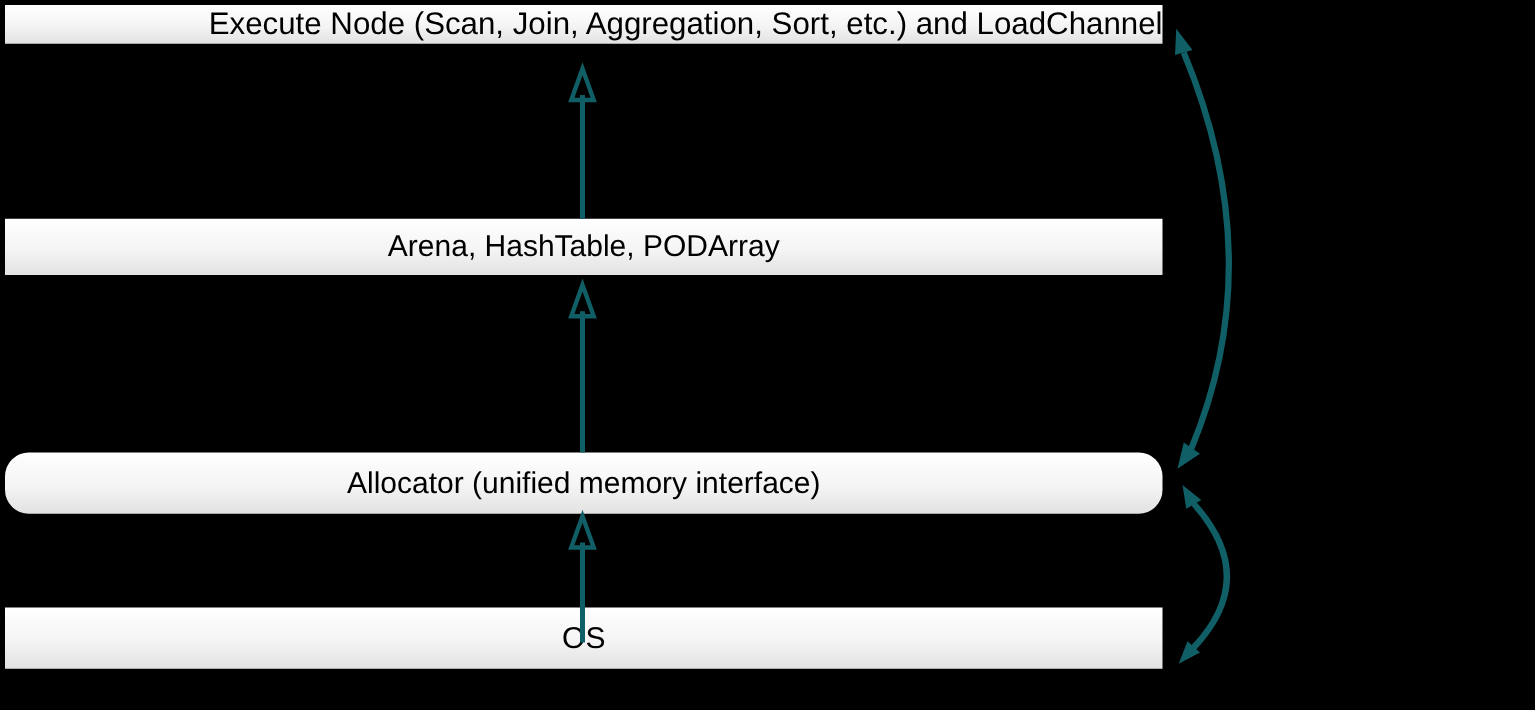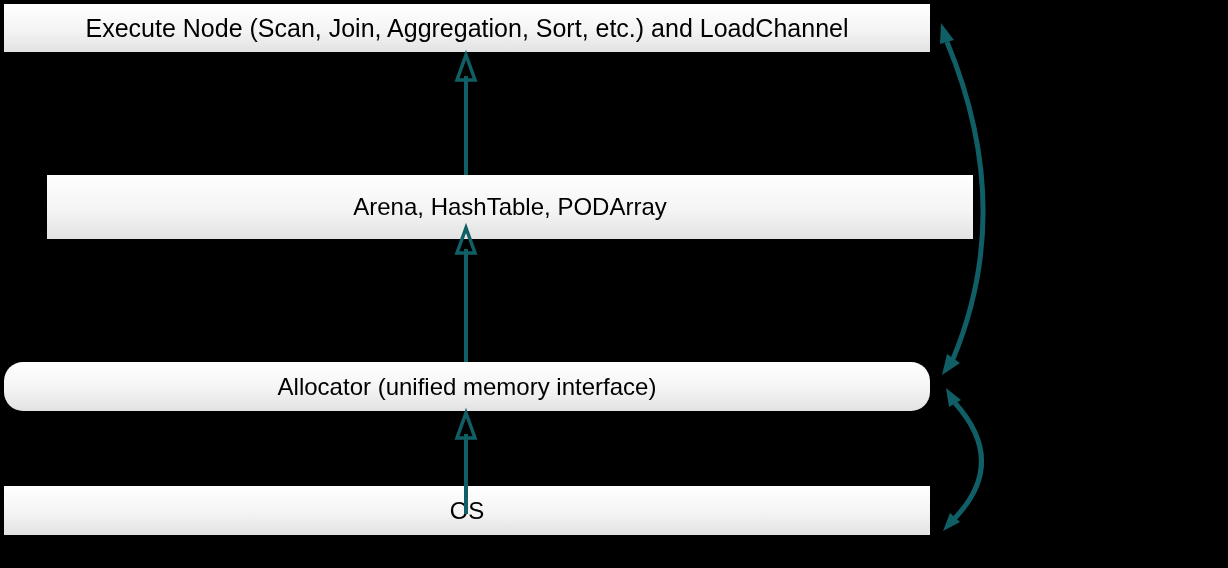--- a/index.html
+++ b/index.html
@@ -27,23 +27,23 @@
     display: flex;
     align-items: center;
     justify-content: center;
     color: var(--text);
   }
   .layer-bar .label {
     font-size: 24px;
     line-height: 1;
     white-space: nowrap;
   }
-  #layer-0 { top: 4px;   height: 48px; }
+  #layer-0 { top: 4px;   height: 31px; justify-content: flex-end; }
   #layer-0 .label { font-size: 25px; }
-  #layer-1 { top: 175px; height: 64px; margin-left: 43px; }
+  #layer-1 { top: 175px; height: 45px; }
   #layer-2 { top: 362px; height: 49px; border-radius: 19px; }
   #layer-3 { top: 486px; height: 49px; }
   .arrows {
     position: absolute;
     left: 0; top: 0;
     width: 1228px;
     height: 568px;
     pointer-events: none;
   }
   .arrows .shaft {

